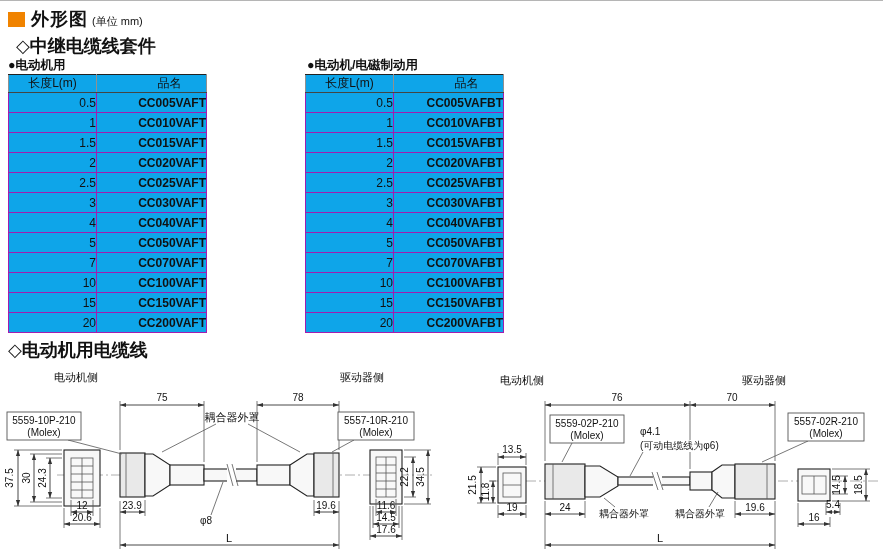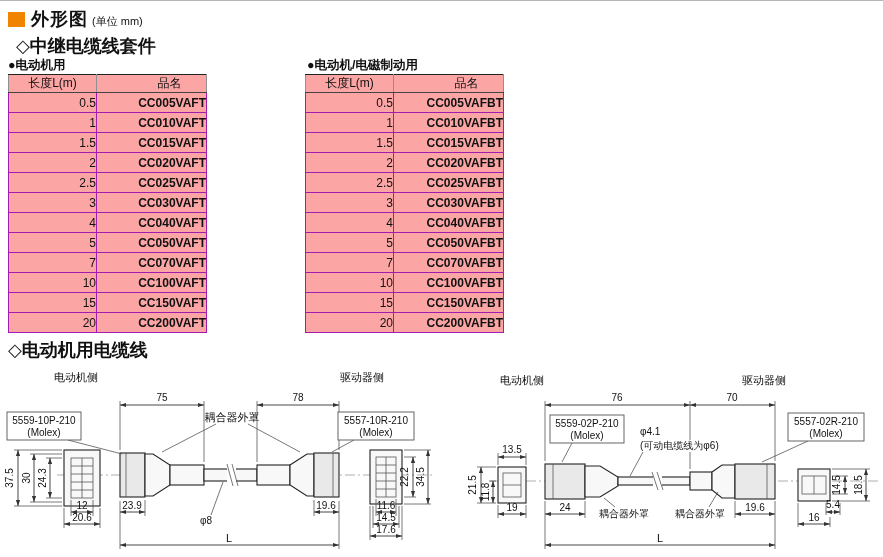--- a/index.html
+++ b/index.html
@@ -8,21 +8,21 @@
   .page { position:relative; width:883px; height:557px; background:#fff; overflow:hidden; border-top:1px solid #b5b5b5; }
 
   .title-row { position:absolute; left:8px; top:6px; display:flex; align-items:center; }
   .orange-sq { width:17px; height:15px; background:#F08300; display:inline-block; margin-right:6px; }
   .title { font-size:18px; font-weight:bold; letter-spacing:1px; }
   .unit { font-size:11px; margin-left:4px; padding-top:4px; }
 
   .section { position:absolute; left:8px; top:33px; font-size:18px; font-weight:bold;margin-left:8px; }
   .tbl-caption { position:absolute; top:56px; font-size:12.5px; font-weight:bold; }
 
-  table.parts { position:absolute; top:73px; border-collapse:collapse; font-size:12px; background:#fca5a5; }
+  table.parts { position:absolute; top:73px; border-collapse:collapse; font-size:12px; background:#0ea5e9; }
   table.parts th { height:18px; font-weight:normal; text-align:center;
                    border:1px solid #909090; border-top:1.5px solid #222; border-bottom:1.5px solid #444; }
   table.parts th:first-child { width:88px; }
   table.parts th:last-child  { width:110px;padding-left:36px; }
   table.parts td { height:20px; border:1px solid #a21caf; text-align:right; }
   table.parts td.part-name { font-weight:bold; font-size:12px; }
 
   .dg-title { position:absolute; top:337px; font-size:18px; font-weight:bold; }
   svg.dg { position:absolute; top:356px; }
   svg text { font-size:10px; fill:#111; font-family:"Liberation Sans","DejaVu Sans",sans-serif; }

